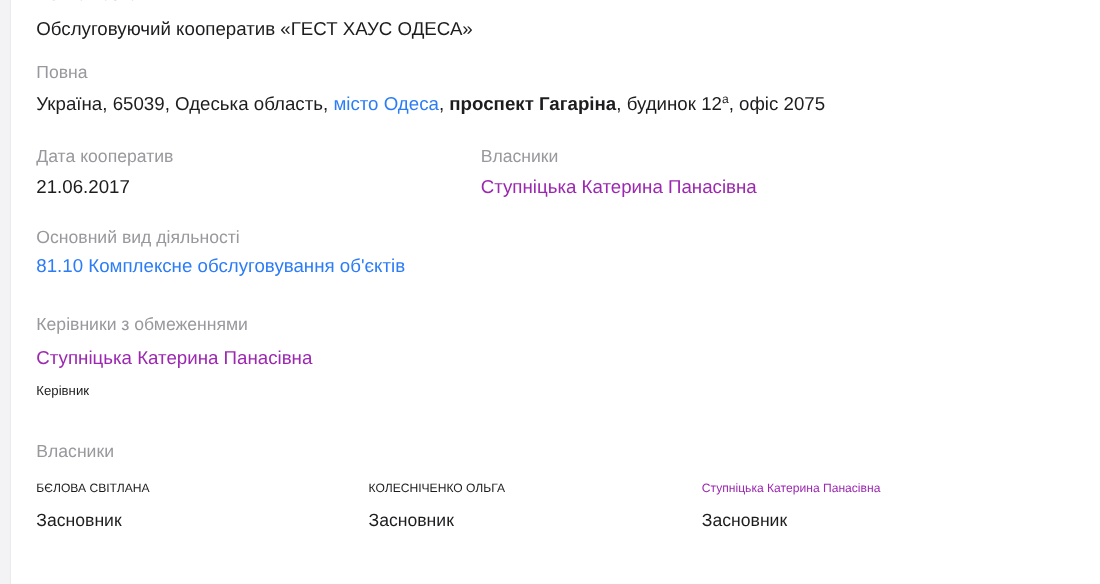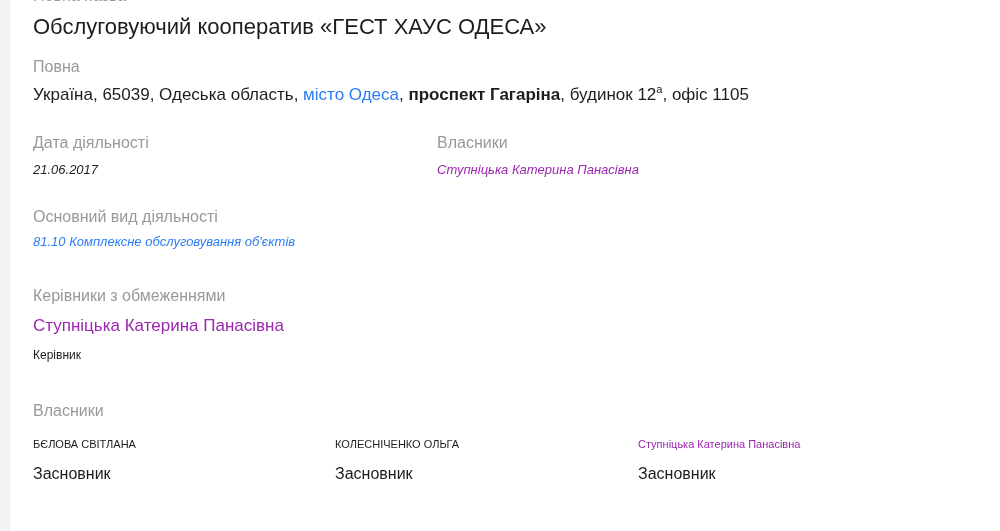--- a/index.html
+++ b/index.html
@@ -12,23 +12,23 @@
     color:#1d1d1f;
   }
   .left-strip {
     position:absolute; left:0; top:0; width:10px; height:531px;
     background:#f3f3f5; border-right:1px solid #ebebed;
   }
   .content { position:absolute; left:33px; top:0; right:20px; }
   .label {
     color:#98989d; font-size:16px; line-height:19px; font-weight:400;
   }
-  .value { font-size:13px; line-height:20px; color:#1d1d1f;font-style:italic; }
+  .value { font-size:17px; line-height:20px; color:#1d1d1f; }
   .cutoff-label { margin-top:-14px; }
-  .company-name { margin-top:12px; font-size:22px; line-height:20px; }
+  .company-name { margin-top:12px; font-size:17px; line-height:20px; }
   .address-label { margin-top:20px; }
   .address-line { margin-top:9px; font-size:17px; line-height:20px; }
   a.blue-link { color:#2b7cf6; text-decoration:none; cursor:pointer; }
   a.purple-link { color:#9c27b0; text-decoration:none; cursor:pointer; }
   .bold { font-weight:700; }
   sup { font-size:11px; line-height:0; vertical-align:super; }
   .info-grid {
     margin-top:28px;
     display:grid;
     grid-template-columns:404px 403px 1fr;
@@ -54,26 +54,26 @@
 
 <div class="left-strip"></div>
 
 <div class="content">
 
   <div class="label cutoff-label">Повна назва</div>
   <div class="company-name">Обслуговуючий кооператив «ГЕСТ ХАУС ОДЕСА»</div>
 
   <div class="label address-label">Повна</div>
   <div class="address-line">
-    <span>Україна, 65039, Одеська область, </span><a class="blue-link">місто Одеса</a><span>, </span><span class="bold">проспект Гагаріна</span><span>, будинок 12</span><sup>а</sup><span>, офіс 1105</span>
+    <span>Україна, 65039, Одеська область, </span><a class="blue-link">місто Одеса</a><span>, </span><span class="bold">проспект Гагаріна</span><span>, будинок 12</span><sup>а</sup><span>, офіс 2075</span>
   </div>
 
   <div class="info-grid">
     <div>
-      <div class="label">Дата діяльності</div>
+      <div class="label">Дата кооператив</div>
       <div class="value">21.06.2017</div>
     </div>
     <div>
       <div class="label">Власники</div>
       <div class="value"><a class="purple-link">Ступніцька Катерина Панасівна</a></div>
     </div>
   </div>
 
   <div class="label activity-label">Основний вид діяльності</div>
   <div class="value activity-value"><a class="blue-link">81.10 Комплексне обслуговування об'єктів</a></div>

